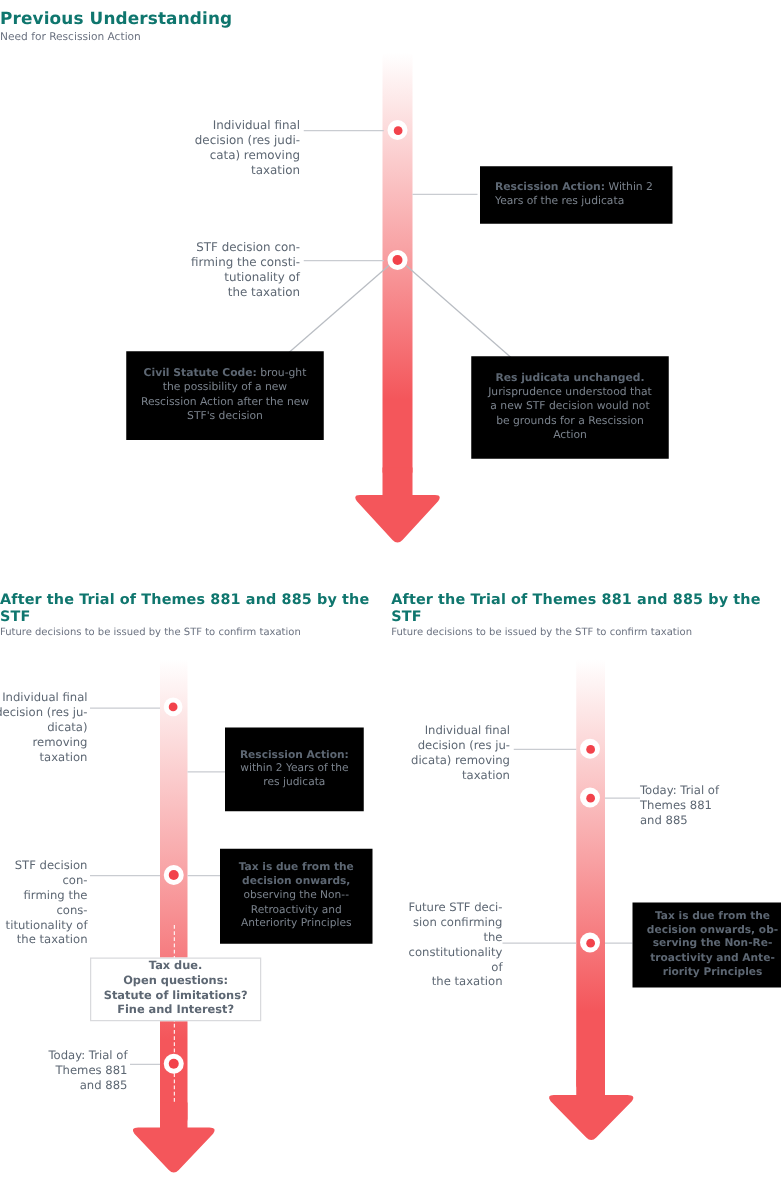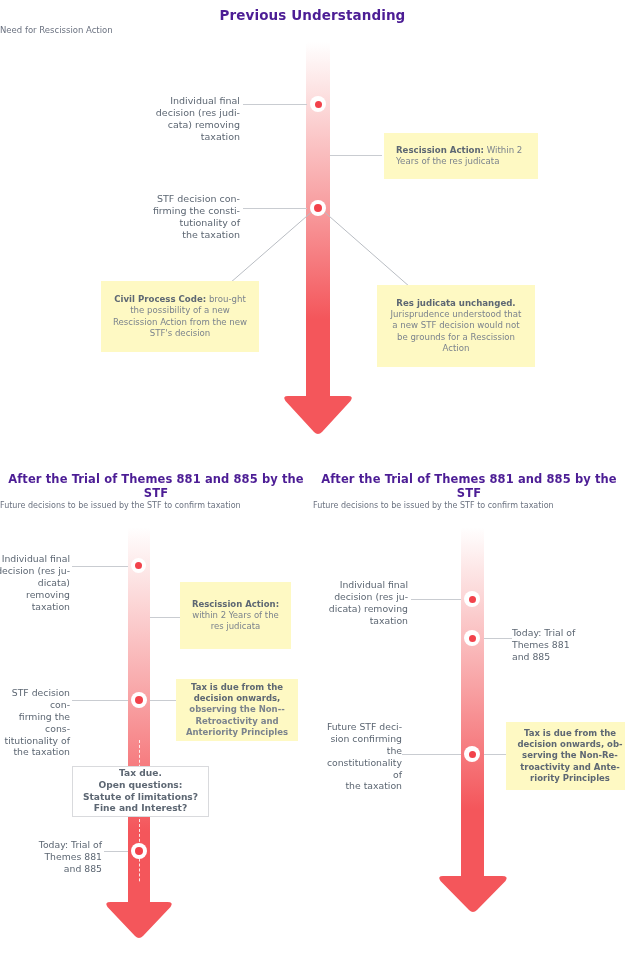--- a/index.html
+++ b/index.html
@@ -9,22 +9,22 @@
     font-family:"DejaVu Sans", sans-serif;
     position:relative;
     overflow:hidden;
     color:#5a6572;
   }
   .canvas{position:absolute;inset:0;}
   .abs{position:absolute;}
 
   
   .sec-title{
-    text-align:center;
-    color:#4c1d95;
+    text-align:left;
+    color:#0f766e;
     font-weight:bold;
     letter-spacing:.1px;
     line-height:1.18;
   }
   .sec-sub{
     text-align:left;
     color:#6b7280;
     line-height:1.2;
   }
 
@@ -69,21 +69,21 @@
     color:#5d6773;
     font-weight:normal;
     line-height:1.28;
   }
   .lab.r{text-align:right;}
   .lab.l{text-align:left;}
 
   
   .box{
     position:absolute;
-    background:#fef9c3;
+    background:#000000;
     color:#7b838d;
     line-height:1.3;
     box-sizing:border-box;
     display:flex;align-items:center;justify-content:center;
   }
   .box .inner{width:100%;}
   .box b{color:#5d6773;}
   .box.c{text-align:center;}
   .box.l{text-align:left;}
   .box.white{
@@ -136,21 +136,21 @@
 the taxation</div>
 
     <div class="box l" style="left:384px;top:133px;width:154px;height:46px;padding:0 12px;font-size:8.6px;">
       <div class="inner">
         <b>Rescission Action:</b><span> Within 2 Years of the res judicata</span>
       </div>
     </div>
 
     <div class="box c" style="left:101px;top:281px;width:158px;height:71px;padding:0 10px;font-size:8.6px;">
       <div class="inner">
-        <b>Civil Process Code:</b><span> brou-ght the possibility of a new Rescission Action from the new STF's decision</span>
+        <b>Civil Statute Code:</b><span> brou-ght the possibility of a new Rescission Action after the new STF's decision</span>
       </div>
     </div>
 
     <div class="box c" style="left:377px;top:285px;width:158px;height:82px;padding:10px 10px;font-size:8.6px;">
       <div class="inner">
         <b>Res judicata unchanged.</b><span> Jurisprudence understood that a new STF decision would not be grounds for a Rescission Action</span>
       </div>
     </div>
   </div>
 
@@ -192,21 +192,21 @@
     <div class="lab r" style="left:10px;top:839px;width:92px;font-size:9.3px;white-space:pre-line;">Today: Trial of
 Themes 881
 and 885</div>
 
     <div class="box c" style="left:180px;top:582px;width:111px;height:67px;padding:0 8px;font-size:8.5px;">
       <div class="inner">
         <b>Rescission Action:</b><span> within 2 Years of the res judicata</span>
       </div>
     </div>
 
-    <div class="box c" style="left:176px;top:679px;width:122px;height:62px;padding:0 8px;font-size:8.5px;font-weight:bold;">
+    <div class="box c" style="left:176px;top:679px;width:122px;height:76px;padding:0 8px;font-size:8.5px;">
       <div class="inner">
         <b>Tax is due from the decision onwards,</b><span> observing the Non--Retroactivity and Anteriority Principles</span>
       </div>
     </div>
 
     <div class="box white" style="left:72px;top:766px;width:137px;height:51px;padding:0 6px;font-size:9.1px;">
       <div class="inner" style="white-space:pre-line;">Tax due.
 Open questions:
 Statute of limitations?
 Fine and Interest?</div>

